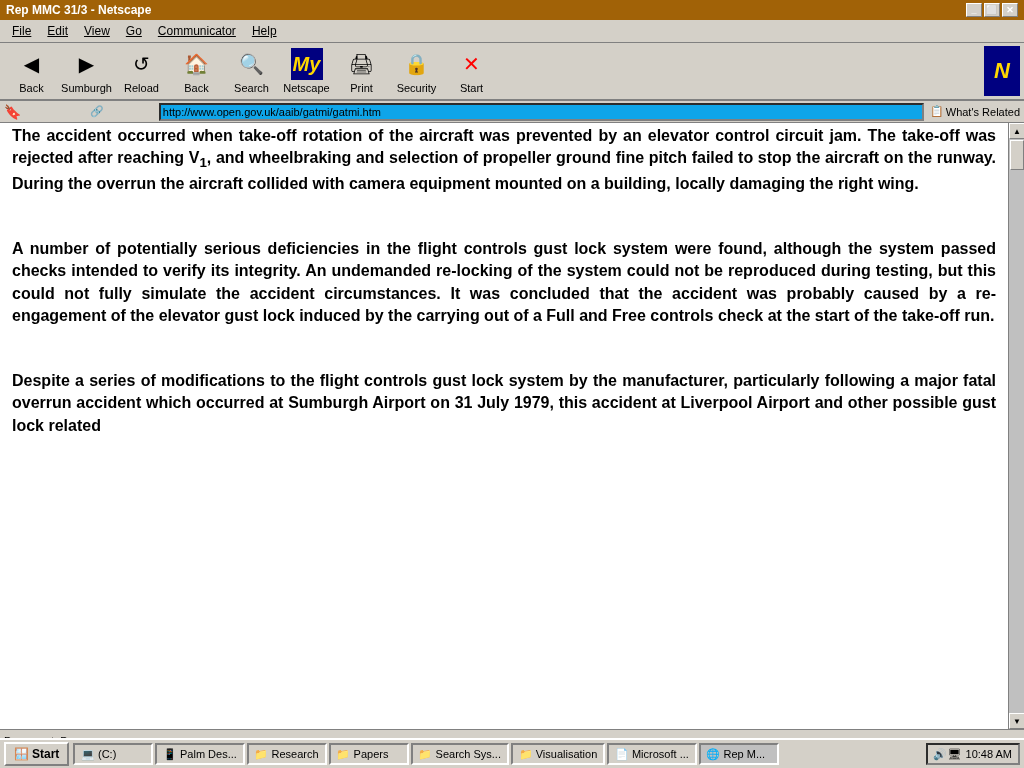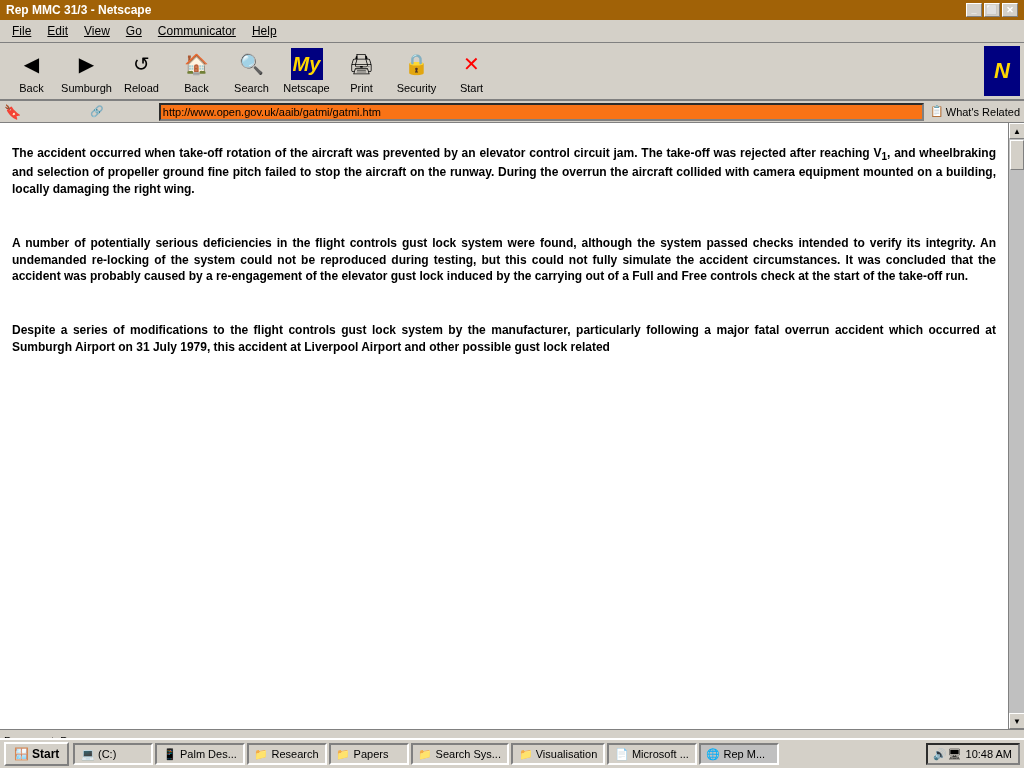--- a/index.html
+++ b/index.html
@@ -97,42 +97,42 @@
       align-items: center;
       margin-top: 32px;
     }
     .bookmark-icon { margin-right: 4px; font-size: 14px; }
     .location-input {
       flex: 1;
       height: 18px;
       border: 2px inset #808080;
       font-size: 11px;
       padding: 0 2px;
-      background: #f97316;
+      background: #0ea5e9;
     }
     .whats-related {
       margin-left: 6px;
       font-size: 11px;
       display: flex;
       align-items: center;
       gap: 2px;
     }
 
     
     .content-area {
       background: white;
       height: calc(768px - 20px - 20px - 58px - 22px - 20px - 22px);
       overflow-y: scroll;
       position: relative;
       display: flex;
     }
     .content-scroll {
       flex: 1;
-      padding: 22px 12px;
-      font-size: 12px;
+      padding: 2px 12px;
+      font-size: 16px;
       font-weight: bold;
       line-height: 1.4;
       text-align: justify;
     }
     .content-scroll p {
       margin-bottom: 20px;
     }
     .scrollbar {
       width: 16px;
       background: #d4d0c8;

